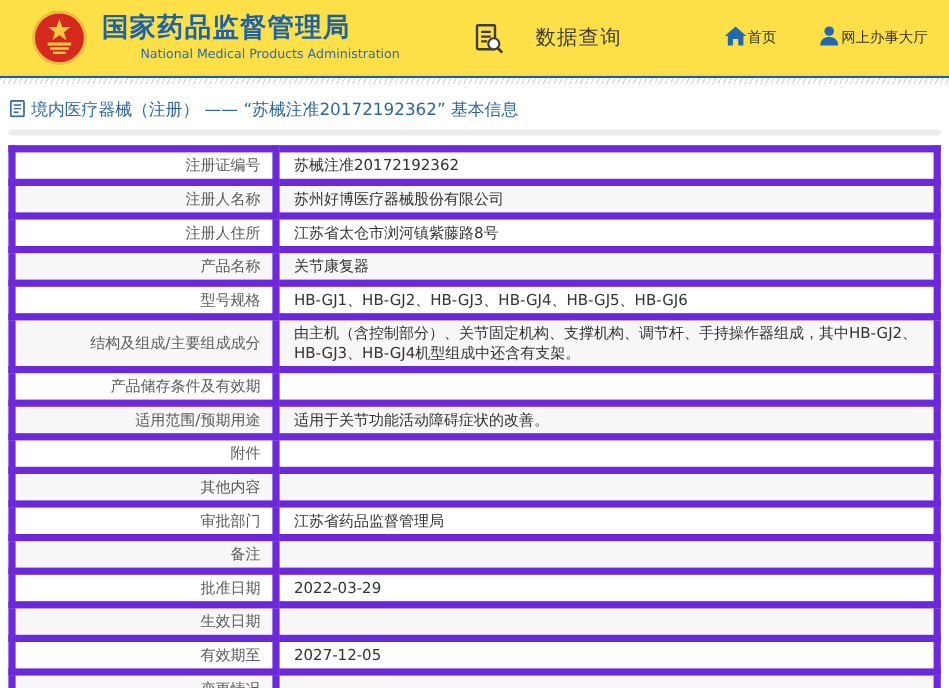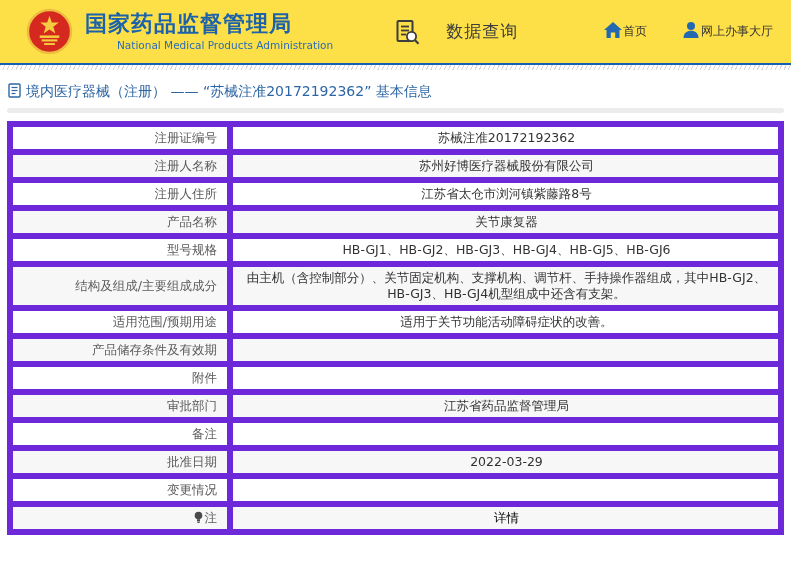--- a/index.html
+++ b/index.html
@@ -29,21 +29,21 @@
   .page-title { font-size: 14px; color: #2d66a5; }
   .title-separator { height: 5px; background: #ececec; margin: 0 7px; border-radius: 3px; }
 
   
   .table-wrap { padding: 8px 7px 4px 7px; }
   table.info { width: 100%; border-collapse: collapse; border: 1px solid #c9c9c9; }
   table.info tr:nth-child(even) { background: #f7f7f7; }
   table.info tr:nth-child(odd) { background: #ffffff; }
   td { border: 6px solid #6d28d9; font-size: 12.5px; line-height: 16px; padding: 3px 10px; vertical-align: middle; }
   td.label-cell { width: 220px; text-align: right; color: #5b5b5b; height: 23px; white-space: nowrap; }
-  td.value-cell { color: #333; text-align: center; padding-left: 12px; }
+  td.value-cell { color: #333; text-align: left; padding-left: 12px; }
   .bulb { display: inline-block; width: 11px; height: 13px; vertical-align: -2px; margin-right: 1px; }
   a.detail-link { color: #000000; text-decoration: none; cursor: pointer; }
 </style>
 </head>
 <body>
 
 <div class="header">
   <span class="emblem">
     <svg viewBox="0 0 48 48" width="47" height="47">
       <circle cx="24" cy="24" r="22" fill="#d5281e" stroke="#eebc3e" stroke-width="2.5"></circle>
@@ -127,42 +127,54 @@
         </tr>
         <tr>
           <td class="label-cell">型号规格</td>
           <td class="value-cell">HB-GJ1、HB-GJ2、HB-GJ3、HB-GJ4、HB-GJ5、HB-GJ6</td>
         </tr>
         <tr>
           <td class="label-cell">结构及组成/主要组成成分</td>
           <td class="value-cell">由主机（含控制部分）、关节固定机构、支撑机构、调节杆、手持操作器组成，其中HB-GJ2、HB-GJ3、HB-GJ4机型组成中还含有支架。</td>
         </tr>
         <tr>
+          <td class="label-cell">产品储存条件及有效期</td>
+          <td class="value-cell"></td>
+        </tr>
+        <tr>
           <td class="label-cell">适用范围/预期用途</td>
           <td class="value-cell">适用于关节功能活动障碍症状的改善。</td>
         </tr>
         <tr>
-          <td class="label-cell">产品储存条件及有效期</td>
+          <td class="label-cell">附件</td>
           <td class="value-cell"></td>
         </tr>
         <tr>
-          <td class="label-cell">附件</td>
+          <td class="label-cell">其他内容</td>
           <td class="value-cell"></td>
         </tr>
         <tr>
           <td class="label-cell">审批部门</td>
           <td class="value-cell">江苏省药品监督管理局</td>
         </tr>
         <tr>
           <td class="label-cell">备注</td>
           <td class="value-cell"></td>
         </tr>
         <tr>
           <td class="label-cell">批准日期</td>
           <td class="value-cell">2022-03-29</td>
+        </tr>
+        <tr>
+          <td class="label-cell">生效日期</td>
+          <td class="value-cell"></td>
+        </tr>
+        <tr>
+          <td class="label-cell">有效期至</td>
+          <td class="value-cell">2027-12-05</td>
         </tr>
         <tr>
           <td class="label-cell">变更情况</td>
           <td class="value-cell"></td>
         </tr>
         <tr>
           <td class="label-cell"><span class="bulb"><svg viewBox="0 0 11 13" width="11" height="13">
                 <circle cx="5.5" cy="4.5" r="3.8" fill="#4a4a4a"></circle>
                 <rect x="4" y="8.2" width="3" height="2.2" fill="#4a4a4a"></rect>
                 <rect x="4.4" y="10.8" width="2.2" height="1.2" fill="#4a4a4a"></rect>

